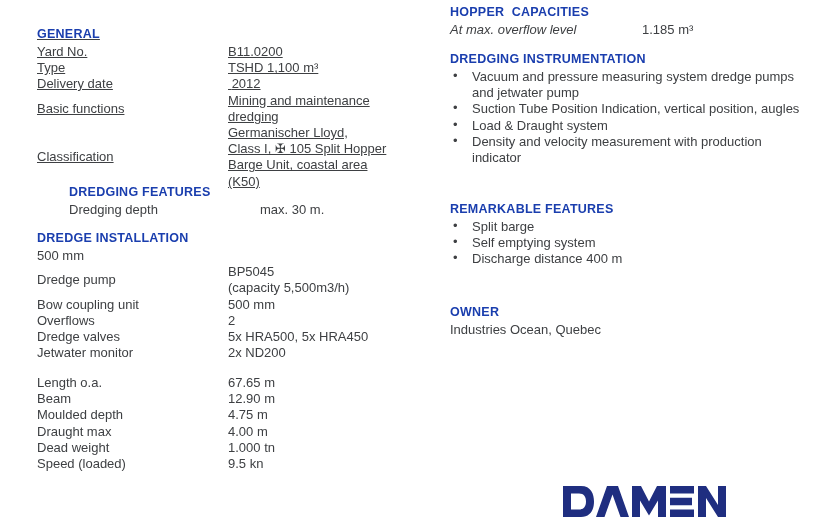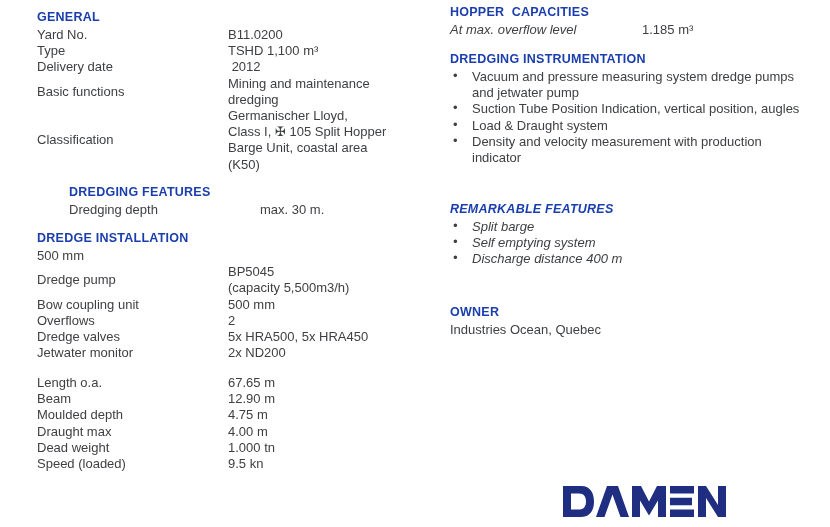--- a/index.html
+++ b/index.html
@@ -31,21 +31,21 @@
   ul.bullets li { position:relative; padding-left:22px; }
   ul.bullets li .dot { position:absolute; left:3px; top:-1px; }
   .owner-text { white-space:pre-wrap; }
   .logo { position:absolute; left:563px; top:486px; width:167px; height:31px; }
 </style>
 </head>
 <body>
 
 <div id="page">
 
-  <section class="sec" style="left:37px; top:10px; width:395px;">
+  <section class="sec" style="left:37px; top:27px; width:395px;text-decoration:underline;">
     <h2 class="sec-title">GENERAL</h2>
     <div class="row">
       <span class="lbl">Yard No.</span>
       <span class="val">B11.0200</span>
     </div>
     <div class="row">
       <span class="lbl">Type</span>
       <span class="val">TSHD 1,100 m³</span>
     </div>
     <div class="row">
@@ -140,21 +140,21 @@
   <section class="sec" style="left:450px; top:52px; width:372px;">
     <h2 class="sec-title">DREDGING INSTRUMENTATION</h2>
     <ul class="bullets">
       <li><span class="dot">•</span><span>Vacuum and pressure measuring system dredge pumps and jetwater pump</span></li>
       <li><span class="dot">•</span><span>Suction Tube Position Indication, vertical position, augles</span></li>
       <li><span class="dot">•</span><span>Load &amp; Draught system</span></li>
       <li><span class="dot">•</span><span>Density and velocity measurement with production indicator</span></li>
     </ul>
   </section>
 
-  <section class="sec" style="left:450px; top:202px; width:372px;font-style:italic;">
+  <section class="sec" style="left:450px; top:202px; width:372px;">
     <h2 class="sec-title">REMARKABLE FEATURES</h2>
     <ul class="bullets">
       <li><span class="dot">•</span><span>Split barge</span></li>
       <li><span class="dot">•</span><span>Self emptying system</span></li>
       <li><span class="dot">•</span><span>Discharge distance 400 m</span></li>
     </ul>
   </section>
 
   <section class="sec" style="left:450px; top:305px; width:372px;">
     <h2 class="sec-title">OWNER</h2>

